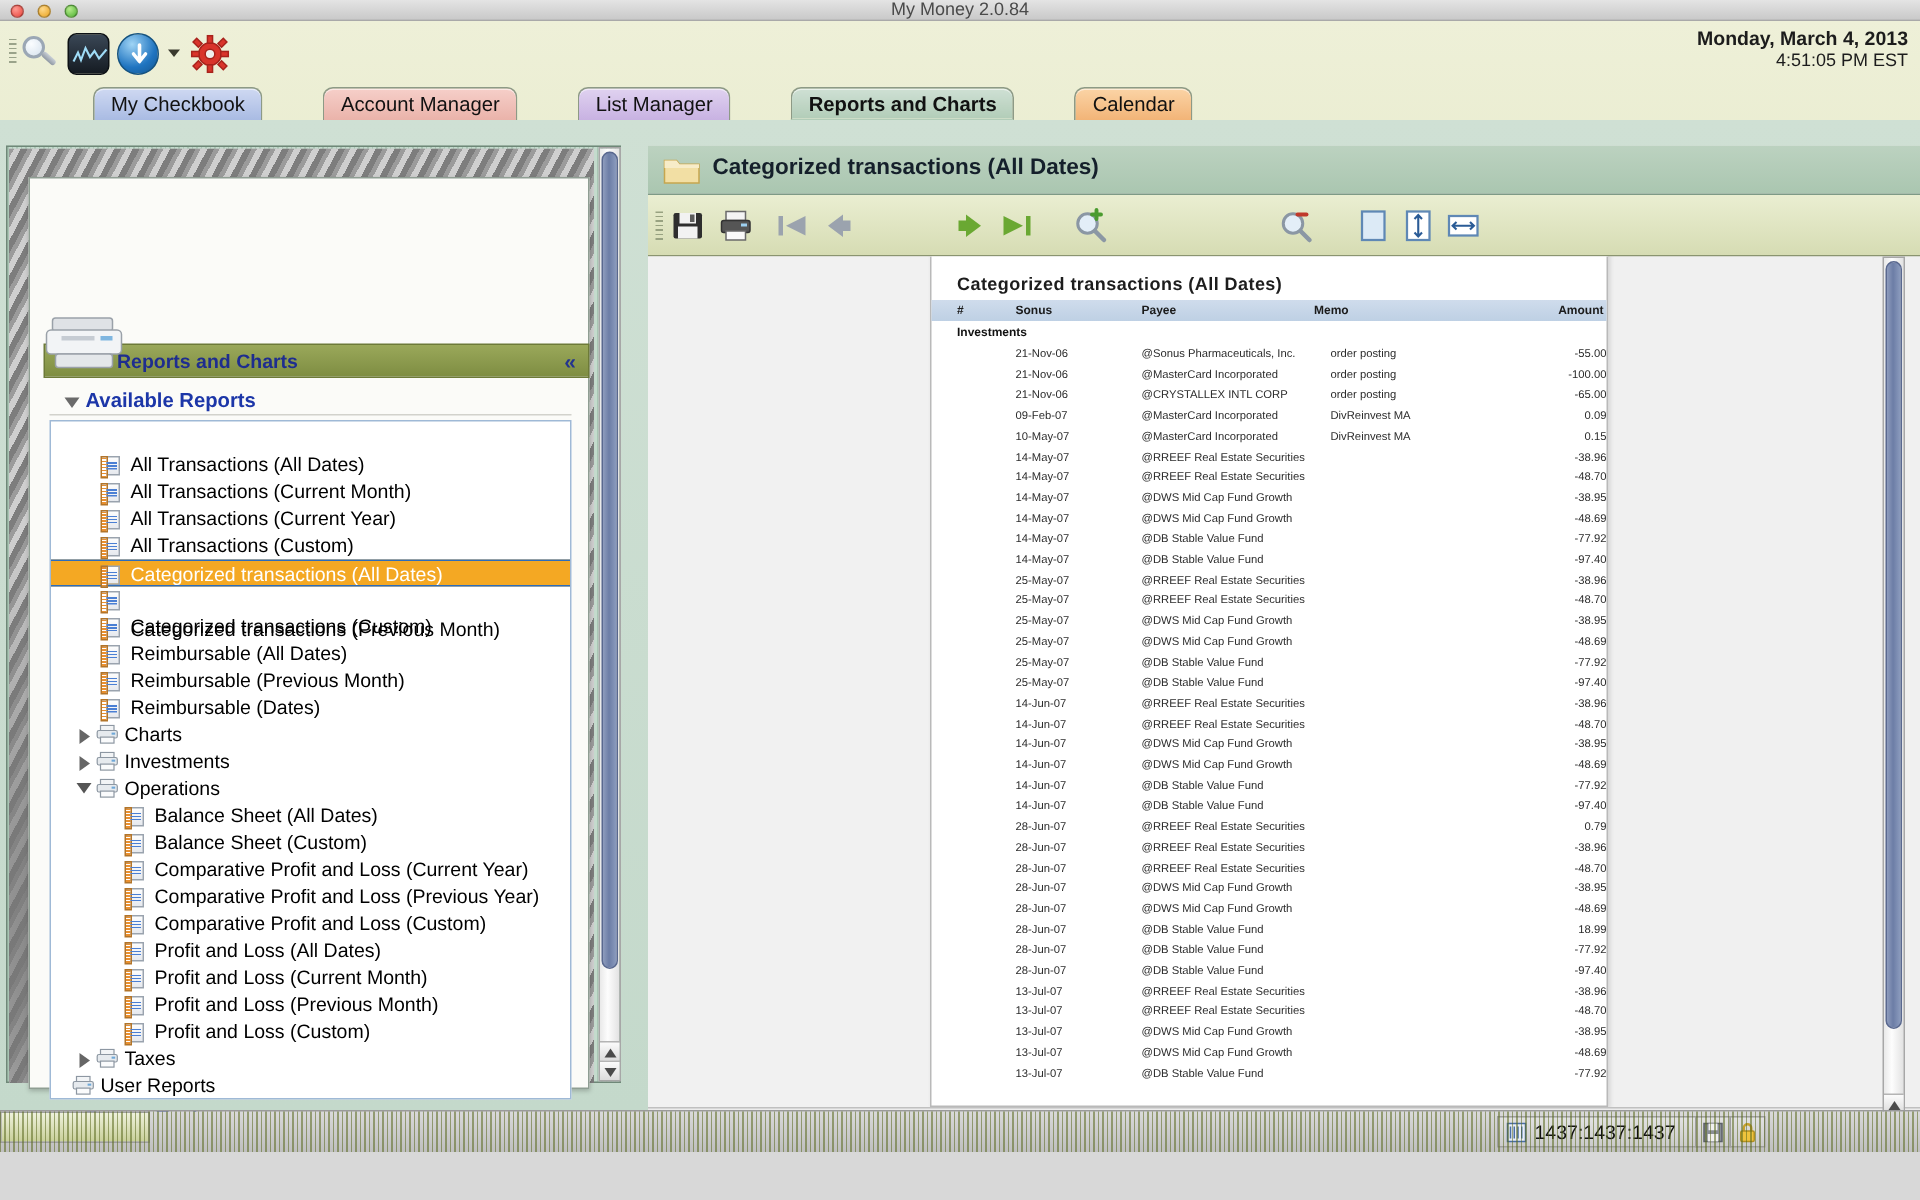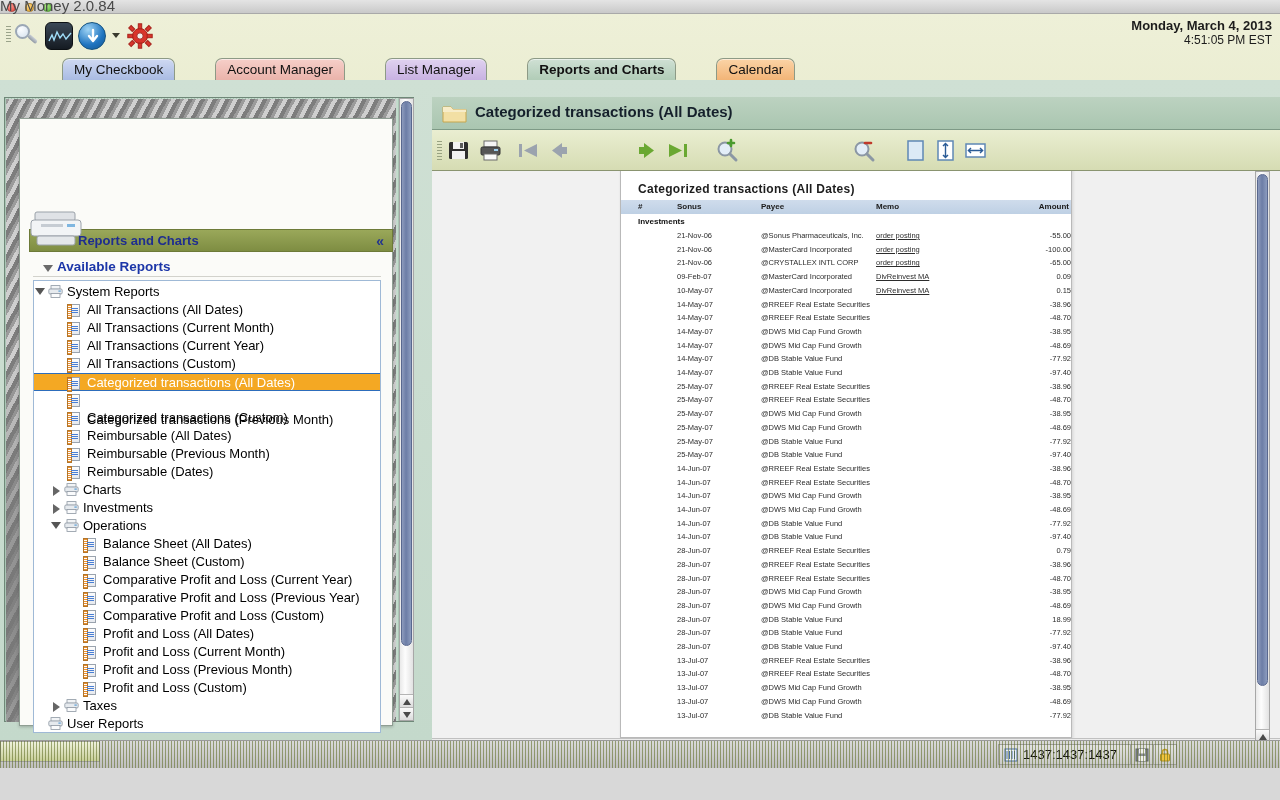--- a/index.html
+++ b/index.html
@@ -11,22 +11,22 @@
     background:#d8d8d8;
   }
 
   
   #titlebar {
     position:absolute; left:0; top:0; width:1280px; height:14px;
     background:linear-gradient(#e4e4e4,#c9c9c9);
     border-bottom:1px solid #a9a9a9;
   }
   #titlebar .title {
-    position:absolute; left:0; top:-1px; width:1280px; text-align:left;
-    font-size:15px; color:#4a4a4a; line-height:14px;
+    position:absolute; left:0; top:-1px; width:1280px; text-align:center;
+    font-size:12px; color:#4a4a4a; line-height:14px;
   }
   .traffic { position:absolute; top:3px; width:9px; height:9px; border-radius:50%; border:1px solid rgba(0,0,0,.28); }
   .tl-close { left:7px;  background:radial-gradient(circle at 35% 30%, #ff9a92, #e8443b); }
   .tl-min   { left:25px; background:radial-gradient(circle at 35% 30%, #ffd98a, #e9a321); }
   .tl-max   { left:43px; background:radial-gradient(circle at 35% 30%, #b6ec8c, #4fb233); }
 
   
   #app {
     position:absolute; left:0; top:14px; width:1280px; height:726px;
     background:linear-gradient(#eef0d8 0%, #dde2b9 55%, #cdd5a8 100%);
@@ -188,21 +188,21 @@
 
   #sheet .rtitle { position:absolute; left:17px; top:21px; font-size:12px; font-weight:bold; color:#1d1d1d; letter-spacing:.3px;}
   #sheet .thead { position:absolute; left:0; top:39px; width:450px; height:14px;
       background:linear-gradient(#cfdcec,#bed0e4); }
   #sheet .thead span { position:absolute; top:2px; font-size:8px; font-weight:bold; color:#1b1b1b; }
   .grp { position:absolute; left:17px; font-size:8px; font-weight:bold; color:#111; }
   .trow { position:absolute; left:0; width:450px; height:13.7px; font-size:7.5px; color:#2c2c2c; }
   .trow span { position:absolute; top:0; white-space:nowrap; }
   .c-date { left:56px; }
   .c-payee { left:140px; }
-  .c-memo { left:255px;text-decoration:underline; }
+  .c-memo { left:266px; }
   .c-amt { right:0px; text-align:right; width:120px; }
 
   
   #pagestatus { position:absolute; left:0; top:641px; width:848px; height:19px;
       background:#ececec; border-top:1px solid #c0c0c0; text-align:center;
       font-size:13px; line-height:18px; color:#111; }
 
   
   #statusbar { position:absolute; left:0; top:740px; width:1280px; height:28px;
       background:linear-gradient(#d9d9d9,#bfbfbf); border-top:1px solid #9a9a9a; }
@@ -306,30 +306,20 @@
       <div id="panelheader">
         <div class="ttl">Reports and Charts</div>
         <div class="chev">«</div>
       </div>
 
       <div class="sec-tri" style="left:38px; top:167px;"></div>
       <div class="sec-head" style="left:52px; top:161px;">Available Reports</div>
       <div class="sec-rule" style="left:28px; top:178px; width:348px;"></div>
 
       <div id="treebox">
-          <div class="row" style="top: 2px;">
-            <div class="tri open" style="left: 1px;"></div>
-            <div class="ico-printer" style="left: 14px;"><svg width="15" height="13" viewBox="0 0 15 13">
-                <rect x="3" y="0.6" width="9" height="3.6" fill="#f2f4f6" stroke="#8d97a2" stroke-width="0.8"></rect>
-                <rect x="0.8" y="4" width="13.4" height="5" rx="1.2" fill="#e6eaee" stroke="#8d97a2" stroke-width="0.8"></rect>
-                <rect x="3" y="8.4" width="9" height="4" fill="#fafbfc" stroke="#8d97a2" stroke-width="0.8"></rect>
-                <rect x="10.4" y="5.4" width="2.4" height="1.4" fill="#6fa8d8"></rect>
-              </svg></div>
-            <span class="lbl" style="left: 33px;">System Reports</span>
-          </div>
           <div class="row" style="top: 20px;">
             <div class="ico-doc" style="left: 34px;"></div>
             <span class="lbl" style="left: 53px;">All Transactions (All Dates)</span>
           </div>
           <div class="row" style="top: 38px;">
             <div class="ico-doc" style="left: 34px;"></div>
             <span class="lbl" style="left: 53px;">All Transactions (Current Month)</span>
           </div>
           <div class="row" style="top: 56px;">
             <div class="ico-doc" style="left: 34px;"></div>

